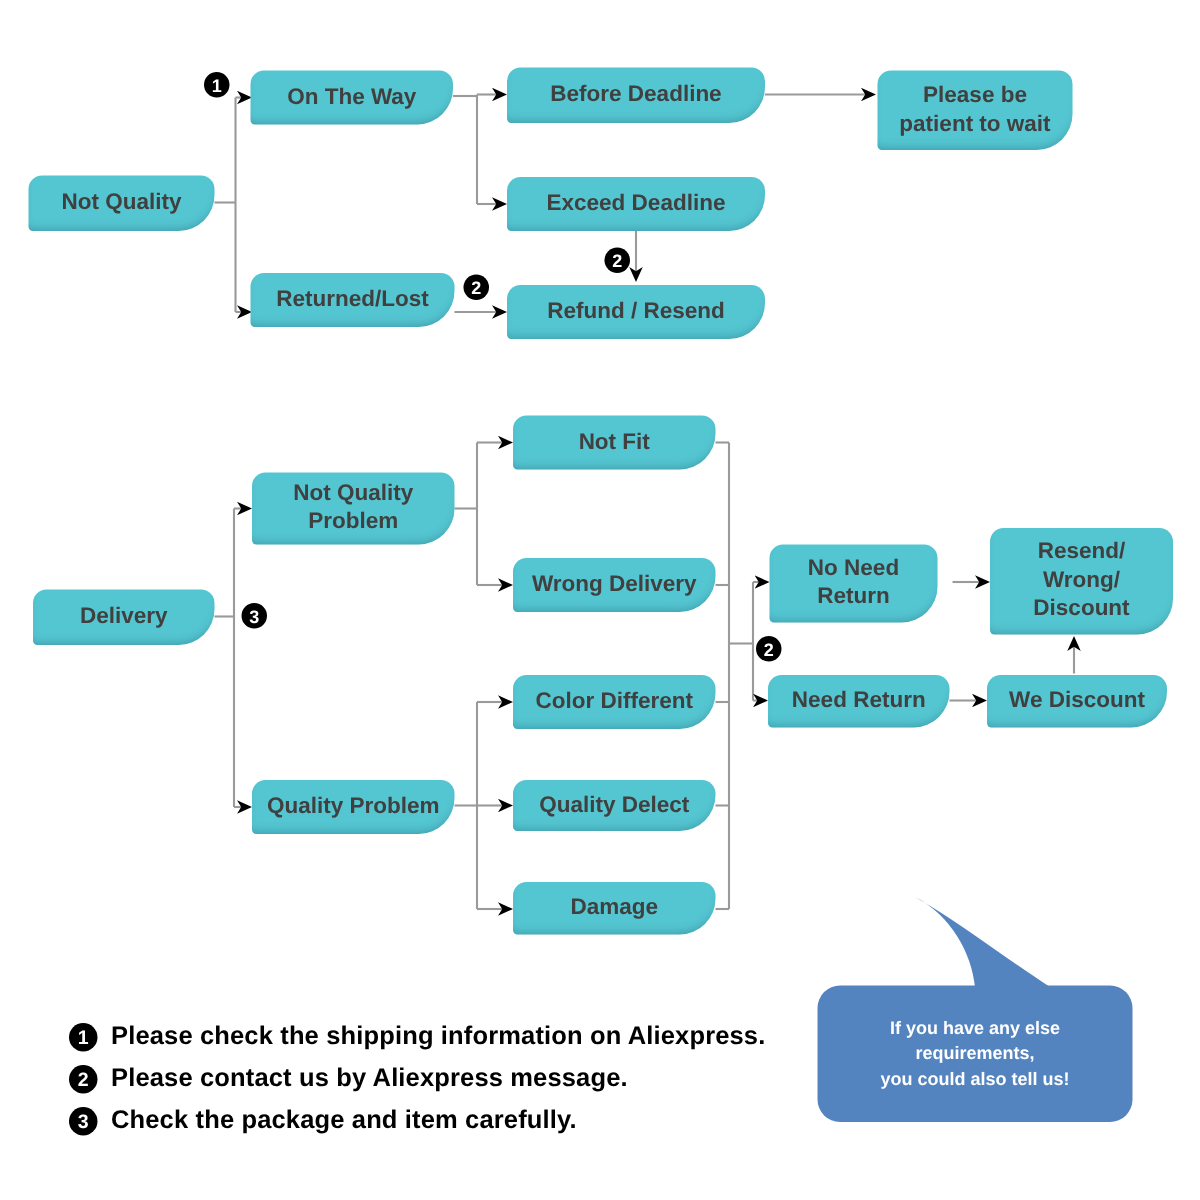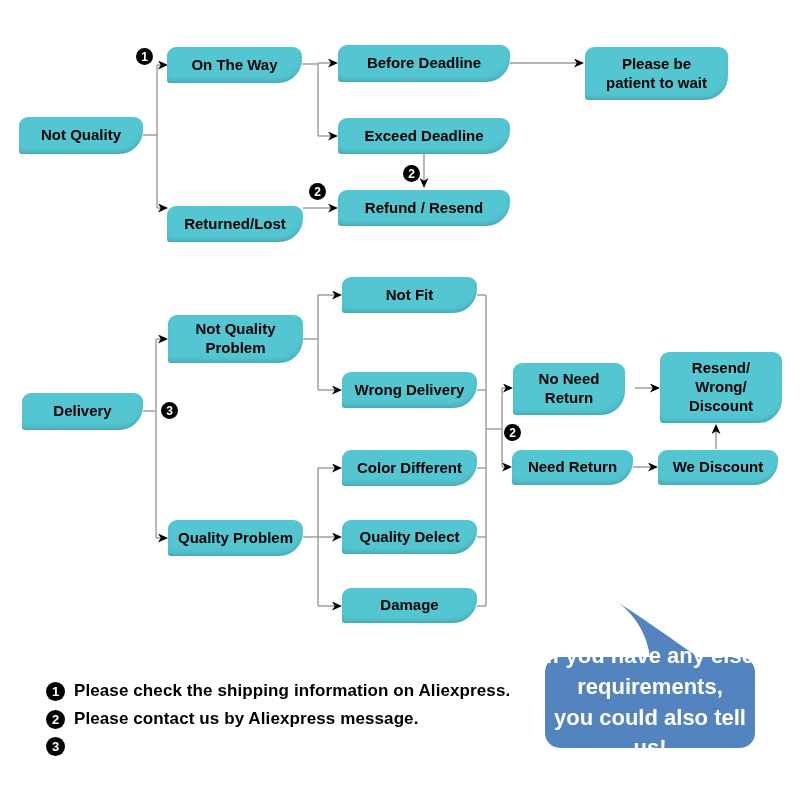--- a/index.html
+++ b/index.html
@@ -3,41 +3,41 @@
 <meta charset="utf-8">
 <style>
   html,body{margin:0;padding:0;background:#fff;}
   .stage{
     position:relative;width:800px;height:800px;background:#fff;overflow:hidden;
     font-family:"Liberation Sans","DejaVu Sans",sans-serif;
   }
   .wires{position:absolute;left:0;top:0;width:800px;height:800px;}
   .box{
     position:absolute;display:flex;align-items:center;justify-content:center;
-    background:#54c6d1;color:#000000;font-weight:bold;font-size:15px;
+    background:#54c6d1;color:#404040;font-weight:bold;font-size:15px;
     text-align:center;line-height:1.25;white-space:pre-line;
     border-radius:9px 9px 24px 3px;padding:0 2px;box-sizing:border-box;
     box-shadow:inset 0 -5px 7px -5px rgba(0,40,70,.35);
   }
   .marker{
     position:absolute;width:17px;height:17px;border-radius:50%;
     background:#000;color:#fff;font-size:12px;font-weight:bold;
     display:flex;align-items:center;justify-content:center;line-height:1;
   }
   .legend{position:absolute;left:46px;top:681px;display:flex;flex-direction:column;gap:8px;}
   .legend-row{display:flex;align-items:center;gap:9px;}
   .legend-num{
     width:19px;height:19px;border-radius:50%;background:#000;color:#fff;
     font-size:13px;font-weight:bold;display:flex;align-items:center;justify-content:center;flex:0 0 19px;line-height:1;
   }
   .legend-text{font-size:17px;font-weight:bold;color:#000;letter-spacing:.1px;}
   .bubble{
     position:absolute;left:545px;top:657px;width:210px;height:91px;
     background:#5484c0;border-radius:15px;display:flex;align-items:center;justify-content:center;
-    color:#fff;font-weight:bold;font-size:22px;text-align:center;line-height:1.4;white-space:pre-line;
+    color:#fff;font-weight:bold;font-size:12px;text-align:center;line-height:1.4;white-space:pre-line;
   }
 </style>
 </head>
 <body>
 
 <div class="stage">
 
   <svg class="wires" viewBox="0 0 800 800">
     <defs>
       <marker id="ah" viewBox="0 0 10 9" markerUnits="userSpaceOnUse" markerWidth="10" markerHeight="9" refX="4" refY="4.5" orient="auto">
@@ -93,24 +93,24 @@
       <path d="M633 467 H652" marker-end="url(#ah)"></path>
       <path d="M716 449 V430" marker-end="url(#ah)"></path>
     </g>
 
     <path d="M610 598 C640 615 672 640 700 658 L650 658 C648 636 634 610 610 598 Z" fill="#5484c0"></path>
   </svg>
 
   <div class="box" style="left:19px;top:117px;width:124px;height:37px">Not Quality</div>
   <div class="box" style="left:167px;top:47px;width:135px;height:36px">On The Way</div>
   <div class="box" style="left:338px;top:45px;width:172px;height:37px">Before Deadline</div>
-  <div class="box" style="left:585px;top:47px;width:143px;height:53px">Please be
+  <div class="box" style="left:585px;top:47px;width:130px;height:53px">Please be
 patient to wait</div>
   <div class="box" style="left:338px;top:118px;width:172px;height:36px">Exceed Deadline</div>
-  <div class="box" style="left:167px;top:206px;width:136px;height:36px">Returned/Lost</div>
+  <div class="box" style="left:167px;top:182px;width:136px;height:36px">Returned/Lost</div>
   <div class="box" style="left:338px;top:190px;width:172px;height:36px">Refund / Resend</div>
 
   <div class="box" style="left:22px;top:393px;width:121px;height:37px">Delivery</div>
   <div class="box" style="left:168px;top:315px;width:135px;height:48px">Not Quality
 Problem</div>
   <div class="box" style="left:168px;top:520px;width:135px;height:36px">Quality Problem</div>
   <div class="box" style="left:342px;top:277px;width:135px;height:36px">Not Fit</div>
   <div class="box" style="left:342px;top:372px;width:135px;height:36px">Wrong Delivery</div>
   <div class="box" style="left:342px;top:450px;width:135px;height:36px">Color Different</div>
   <div class="box" style="left:342px;top:520px;width:135px;height:34px">Quality Delect</div>
@@ -133,20 +133,21 @@
     <div class="legend-row">
       <span class="legend-num">1</span>
       <span class="legend-text">Please check the shipping information on Aliexpress.</span>
     </div>
     <div class="legend-row">
       <span class="legend-num">2</span>
       <span class="legend-text">Please contact us by Aliexpress message.</span>
     </div>
     <div class="legend-row">
       <span class="legend-num">3</span>
+      <span class="legend-text">Check the package and item carefully.</span>
     </div>
   </div>
 
   <div class="bubble">If you have any else
 requirements,
 you could also tell us!</div>
 
 </div>
 
 </body></html>

